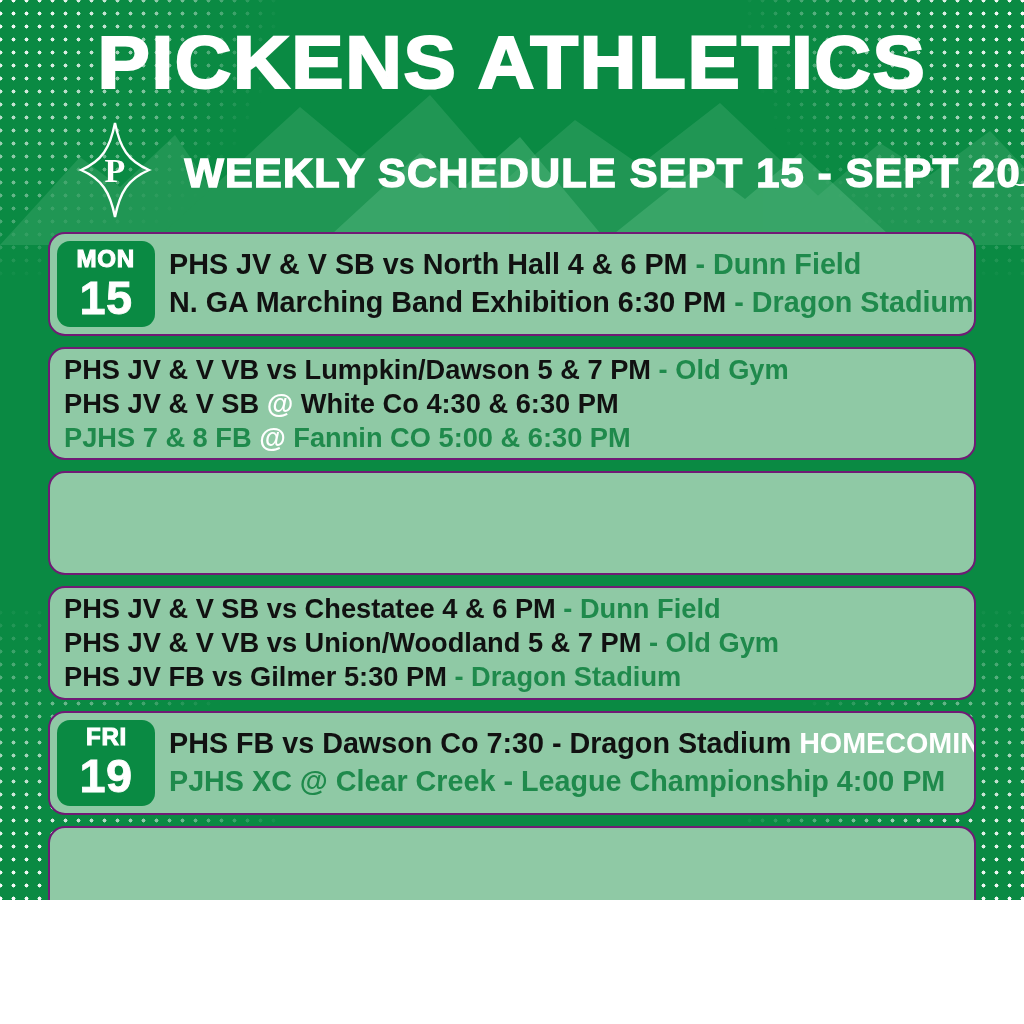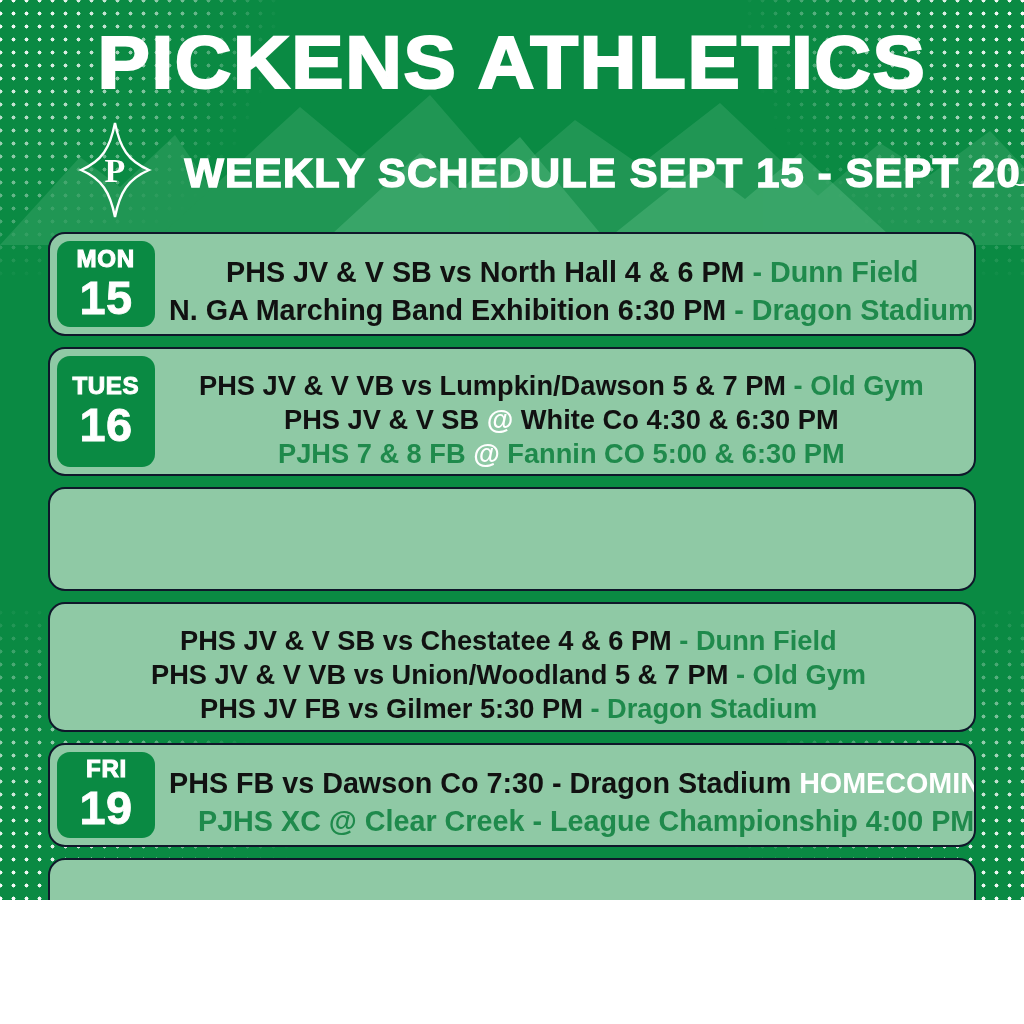--- a/index.html
+++ b/index.html
@@ -93,21 +93,21 @@
     display:flex;
     flex-direction:column;
     gap:11px;
   }
 
   .row {
     position:relative;
     display:flex;
     align-items:stretch;
     background:#8fc9a5;
-    border:2px solid #0f172a;
+    border:2px solid #701a75;
     border-radius:17px;
     min-height:104px;
     overflow:hidden;
   }
 
   .badge {
     flex:0 0 98px;
     margin:7px 0 7px 7px;
     background:#0a8a43;
     border-radius:13px;
@@ -132,22 +132,21 @@
     letter-spacing:.5px;
     transform:scaleX(1.02);
     -webkit-text-stroke:.8px #ffffff;
   }
 
   .events {
     flex:1 1 auto;
     display:flex;
     flex-direction:column;
     justify-content:center;
-    padding:20px 14px 4px 14px;
-    align-items:center;
+    padding:4px 14px 4px 14px;
   }
 
   .evline {
     font-family:"Liberation Sans Narrow","Liberation Sans",sans-serif;
     font-weight:700;
     font-size:29px;
     line-height:1.30;
     letter-spacing:0px;
     white-space:nowrap;
     transform:scaleX(.99);
@@ -207,24 +206,20 @@
         <div class="badge">
           <div class="dow">MON</div>
           <div class="dnum">15</div>
         </div>
         <div class="events">
           <div class="evline"><span class="t-black">PHS JV &amp; V SB vs North Hall 4 &amp; 6 PM </span><span class="t-green">- Dunn Field</span></div>
           <div class="evline"><span class="t-black">N. GA Marching Band Exhibition 6:30 PM </span><span class="t-green">- Dragon Stadium</span></div>
         </div>
       </div>
       <div class="row lines3">
-        <div class="badge">
-          <div class="dow">TUES</div>
-          <div class="dnum">16</div>
-        </div>
         <div class="events">
           <div class="evline"><span class="t-black">PHS JV &amp; V VB vs Lumpkin/Dawson 5 &amp; 7 PM </span><span class="t-green">- Old Gym</span></div>
           <div class="evline"><span class="t-black">PHS JV &amp; V SB </span><span class="t-white">@</span><span class="t-black"> White Co 4:30 &amp; 6:30 PM</span></div>
           <div class="evline"><span class="t-green">PJHS 7 &amp; 8 FB </span><span class="t-white">@</span><span class="t-green"> Fannin CO 5:00 &amp; 6:30 PM</span></div>
         </div>
       </div>
       <div class="row">
       </div>
       <div class="row lines3">
         <div class="events">

